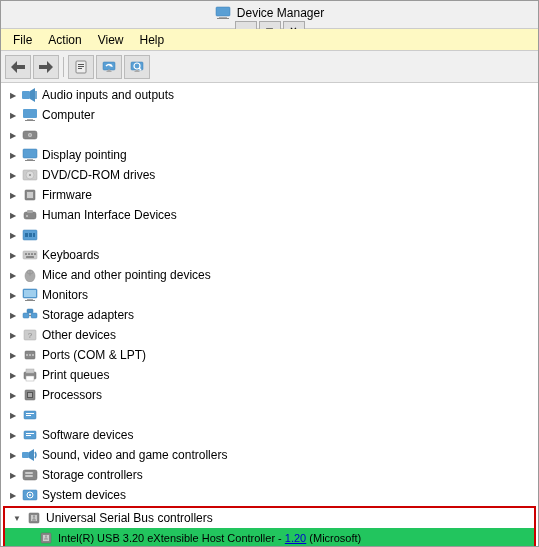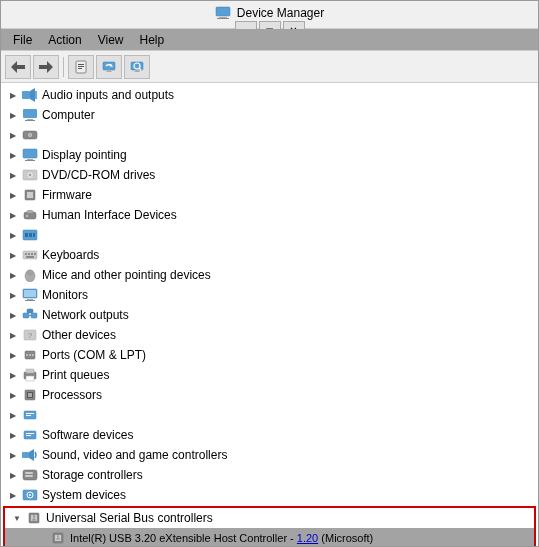--- a/index.html
+++ b/index.html
@@ -52,21 +52,21 @@
       align-items: center;
       justify-content: center;
       cursor: pointer;
       color: #000;
     }
     .menu-bar {
       display: flex;
       gap: 0;
       padding: 2px 4px;
       border-bottom: 1px solid #ccc;
-      background: #a3a3a3;
+      background: #fef9c3;
       height: 22px;
       align-items: center;
       text-align: right;
     }
     .menu-item {
       padding: 2px 8px;
       font-size: 12px;
       cursor: pointer;
       color: #000;
     }
@@ -165,26 +165,26 @@
       cursor: pointer;
       white-space: nowrap;
       color: #000;
       font-size: 12px;
       background: #fff;
     }
     .usb-child {
       display: flex;
       align-items: center;
       height: 20px;
-      padding-left: 44px;
+      padding-left: 32px;
       cursor: pointer;
       white-space: nowrap;
       color: #000;
       font-size: 12px;
-      background: #a3a3a3;
+      background: #22c55e;
       justify-content: space-between;
     }
   </style>
 </head>
 <body>
 
 <div class="window">
 
   <div class="title-bar">
     <div class="title-bar-left">
@@ -388,21 +388,21 @@
       <div class="tree-item">
         <div class="expand-icon">▶</div>
         <div class="item-icon">
           <svg width="16" height="14" viewBox="0 0 16 14">
               <rect x="1" y="5" width="6" height="5" rx="1" fill="#5a9fd4" stroke="#3a7fb4" stroke-width="0.5"></rect>
               <rect x="9" y="5" width="6" height="5" rx="1" fill="#5a9fd4" stroke="#3a7fb4" stroke-width="0.5"></rect>
               <line x1="7" y1="7.5" x2="9" y2="7.5" stroke="#888" stroke-width="1"></line>
               <rect x="5" y="1" width="6" height="4" rx="1" fill="#4a8fc4" stroke="#3a7fb4" stroke-width="0.5"></rect>
             </svg>
         </div>
-        <span class="item-label">Network outputs</span>
+        <span class="item-label">Storage adapters</span>
       </div>
 
       <div class="tree-item">
         <div class="expand-icon">▶</div>
         <div class="item-icon">
           <svg width="16" height="14" viewBox="0 0 16 14">
               <rect x="2" y="2" width="12" height="10" rx="1" fill="#ccc" stroke="#aaa" stroke-width="0.5"></rect>
               <text x="8" y="10" font-size="8" text-anchor="middle" fill="#888">?</text>
             </svg>
         </div>

